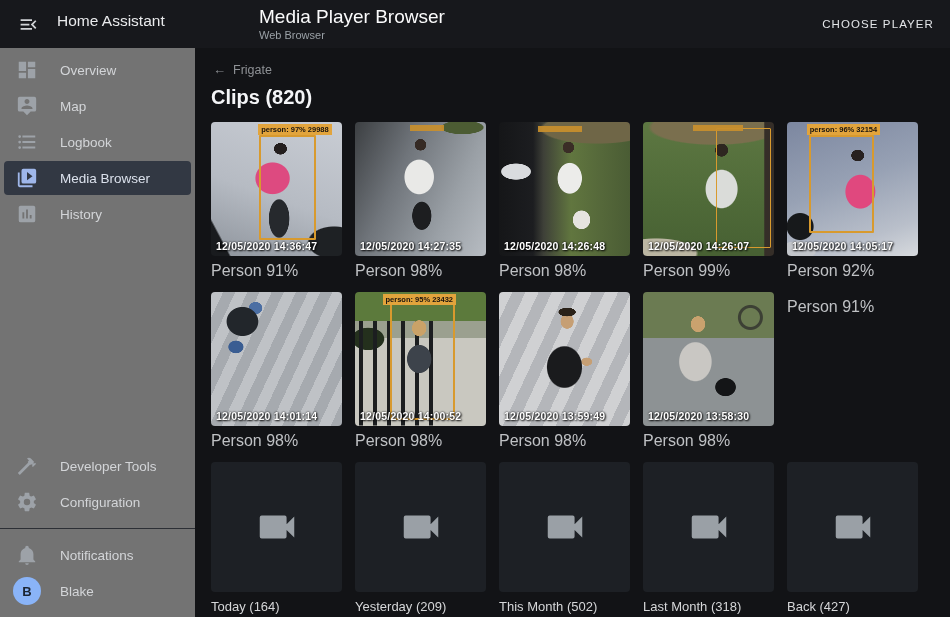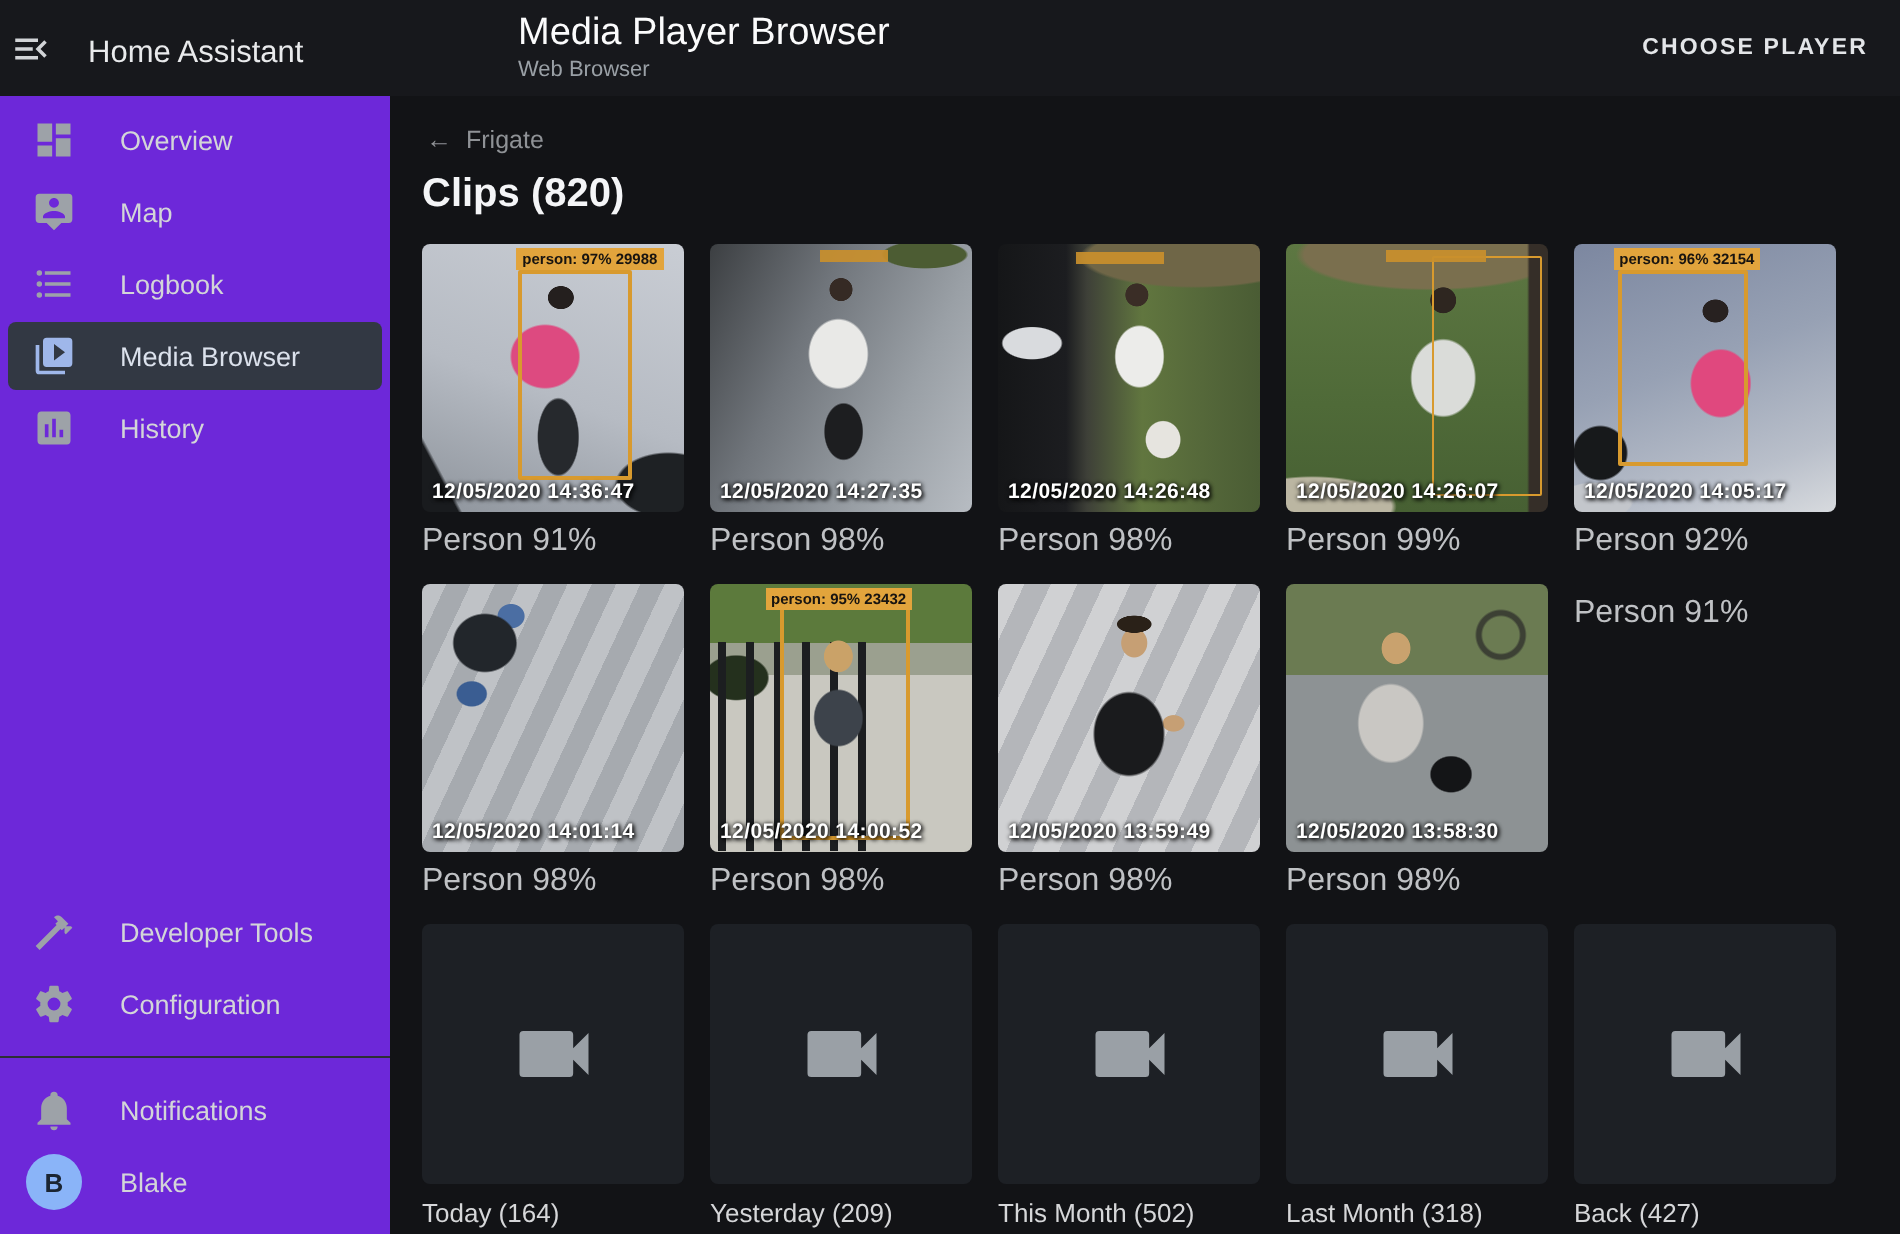--- a/index.html
+++ b/index.html
@@ -4,31 +4,31 @@
 <style>
   html,body{margin:0;padding:0}
   body{
     width:950px;height:617px;position:relative;overflow:hidden;
     background:#121316;font-family:"Liberation Sans",sans-serif;
     -webkit-font-smoothing:antialiased;
   }
   
   .topbar{position:absolute;top:0;left:0;right:0;height:48px;background:#17181c;
     display:flex;align-items:center;z-index:6}
-  .topbar-left{flex:0 0 195px;display:flex;align-items:flex-end;padding-left:3px;box-sizing:border-box}
+  .topbar-left{flex:0 0 195px;display:flex;align-items:flex-start;padding-left:16px;box-sizing:border-box}
   .menu-btn{width:24px;height:24px;cursor:pointer;display:flex;align-items:center;justify-content:center}
   .menu-btn svg{width:21px;height:21px;fill:#d2d4d7}
   .app-title{margin-left:17px;font-size:15.5px;color:#e9eaec;white-space:nowrap}
   .header-titles{margin-left:64px;line-height:1.2}
   .header-title{font-size:19px;color:#fbfbfc}
   .header-sub{font-size:11px;color:#9aa0a6;margin-top:1px}
-  .choose-player{margin-left:auto;padding:8px 16px;font-size:11.5px;font-weight:700;
+  .choose-player{margin-left:auto;padding:8px 16px;font-size:11.5px;font-weight:400;
     letter-spacing:1.1px;color:#e3e5e8;cursor:pointer;user-select:none}
   
-  .sidebar{position:absolute;top:48px;left:0;bottom:0;width:195px;background:#6d28d9;
+  .sidebar{position:absolute;top:48px;left:0;bottom:0;width:195px;background:#737373;
     display:flex;flex-direction:column;padding:4px 0 8px 0;box-sizing:border-box;z-index:5}
   .side-item{height:34px;margin:1px 4px;display:flex;align-items:center;border-radius:4px;
     color:#d3d5d8;font-size:13.5px;cursor:pointer;flex:0 0 auto}
   .side-item .ic{width:22px;height:22px;margin:0 22px 0 12px;flex:0 0 22px}
   .side-item .ic svg{width:22px;height:22px;fill:#9da2a8}
   .side-item.selected{background:#323843;color:#dbe1ec}
   .side-item.selected .ic svg{fill:var(--selected-blue,#9fb7ea)}
   .side-spacer{flex:1}
   .side-divider{border-top:1px solid #2c2f35;margin:8px 0 8px 0}
   .avatar{width:28px;height:28px;border-radius:50%;background:var(--avatar-blue,#8ab4f8);

